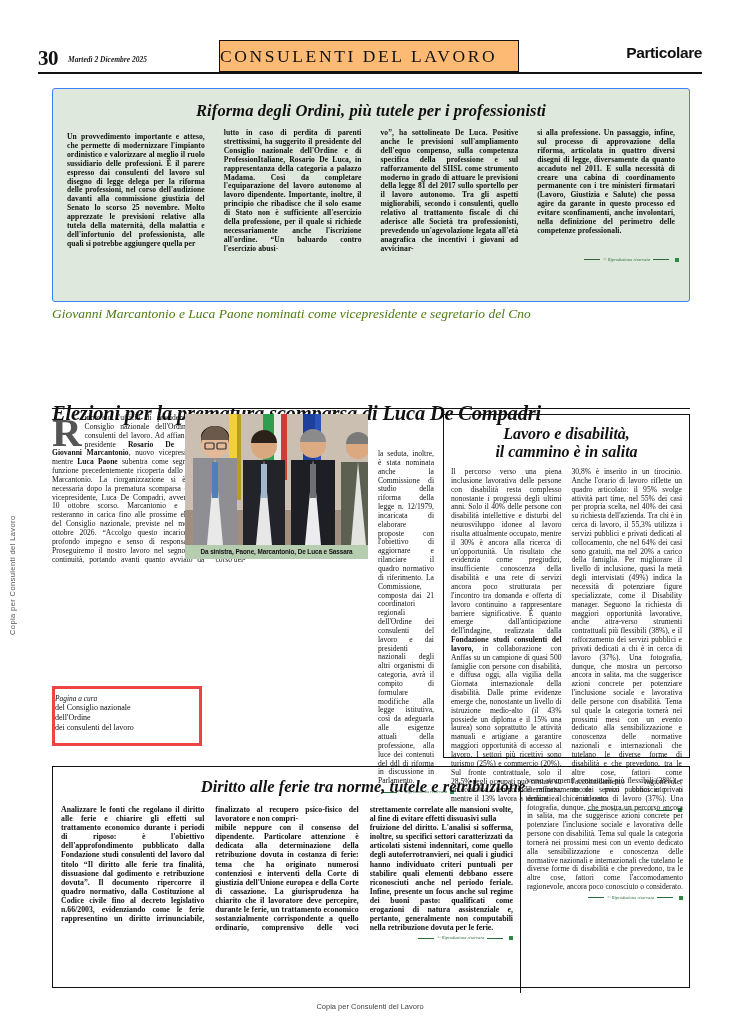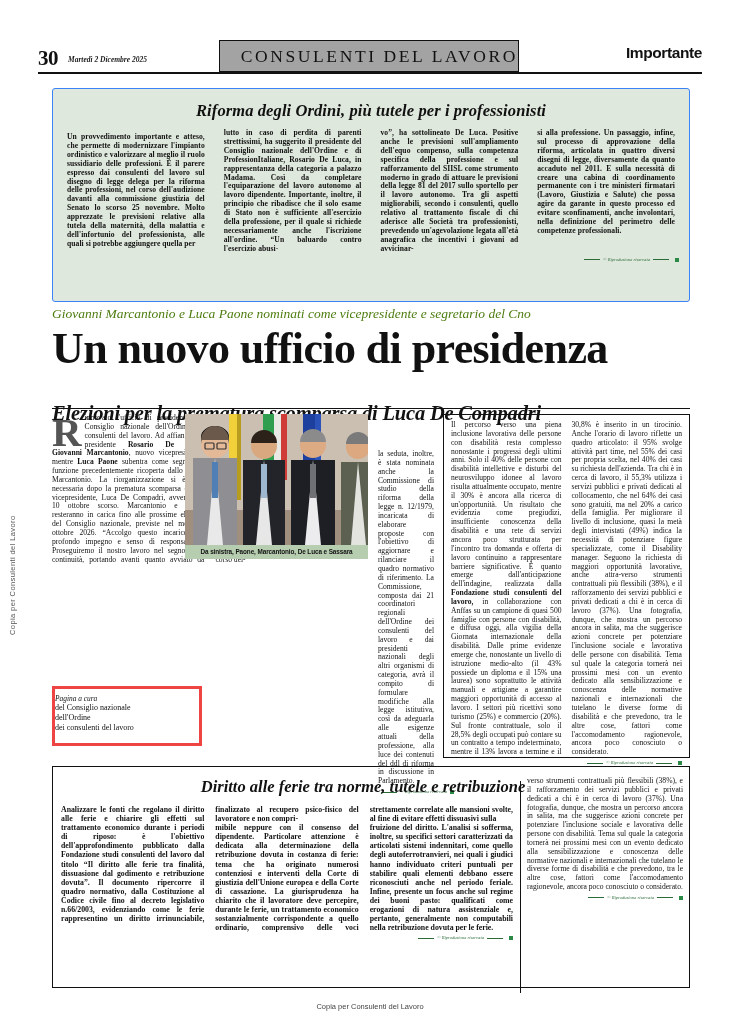--- a/index.html
+++ b/index.html
@@ -34,22 +34,22 @@
     font-family:"Liberation Serif", serif; font-weight:bold;
     font-size:21px; letter-spacing:-.5px;
   }
   .mh-date {
     position:absolute; left:30px; top:15px;
     font-size:7.5px; font-style:italic; font-weight:bold; color:#222;
     font-family:"Liberation Serif", serif;
   }
   .mh-section {
     position:absolute; left:181px; top:0px; width:300px; height:32px;
-    border:1.3px solid #111; background:#a3a3a3;
-    text-align:right; line-height:30px;
+    border:1.3px solid #111; background:#fdba74;
+    text-align:left; line-height:30px;
     font-size:17.5px; letter-spacing:2.6px;
     font-family:"Liberation Serif", serif;
   }
   .mh-logo {
     position:absolute; right:0; top:4px;
     font-family:"Liberation Sans", sans-serif;
     font-weight:bold; font-size:15.5px; letter-spacing:-.4px;
   }
 
   
@@ -179,39 +179,38 @@
 <body>
 
 <div class="page">
 
   <div class="side-mark">Copia per Consulenti del Lavoro</div>
 
   <div class="masthead">
     <div class="mh-pageno">30</div>
     <div class="mh-date">Martedì 2 Dicembre 2025</div>
     <div class="mh-section">CONSULENTI DEL LAVORO</div>
-    <div class="mh-logo">Importante</div>
+    <div class="mh-logo">Particolare</div>
     <div class="mh-rule"></div>
   </div>
 
   <div class="greenbox">
     <div class="gb-title">Riforma degli Ordini, più tutele per i professionisti</div>
     <div class="gb-cols">
       <p>Un provvedimento importante e atteso, che permette di modernizzare l'impianto ordinistico e valorizzare al meglio il ruolo sussidiario delle professioni. È il parere espresso dai consulenti del lavoro sul disegno di legge delega per la riforma delle professioni, nel corso dell'audizione davanti alla commissione giustizia del Senato lo scorso 25 novembre. Molto apprezzate le previsioni relative alla tutela della maternità, della malattia e dell'infortunio del professionista, alle quali si potrebbe aggiungere quella per</p>
       <p>lutto in caso di perdita di parenti strettissimi, ha suggerito il presidente del Consiglio nazionale dell'Ordine e di ProfessionItaliane, Rosario De Luca, in rappresentanza della categoria a palazzo Madama. Così da completare l'equiparazione del lavoro autonomo al lavoro dipendente. Importante, inoltre, il principio che ribadisce che il solo esame di Stato non è sufficiente all'esercizio della professione, per il quale si richiede necessariamente anche l'iscrizione all'ordine. “Un baluardo contro l'esercizio abusi-</p>
       <p>vo”, ha sottolineato De Luca. Positive anche le previsioni sull'ampliamento dell'equo compenso, sulla competenza specifica della professione e sul rafforzamento del SIISL come strumento moderno in grado di attuare le previsioni della legge 81 del 2017 sullo sportello per il lavoro autonomo. Tra gli aspetti migliorabili, secondo i consulenti, quello relativo al trattamento fiscale di chi aderisce alle Società tra professionisti, prevedendo un'agevolazione legata all'età anagrafica che incentivi i giovani ad avvicinar-</p>
       <p>si alla professione. Un passaggio, infine, sul processo di approvazione della riforma, articolata in quattro diversi disegni di legge, diversamente da quanto accaduto nel 2011. E sulla necessità di creare una cabina di coordinamento permanente con i tre ministeri firmatari (Lavoro, Giustizia e Salute) che possa agire da garante in questo processo ed evitare sconfinamenti, anche involontari, nella definizione del perimetro delle competenze professionali.</p>
     </div>
     <div class="repro">
       <span class="dash"></span><span>© Riproduzione riservata</span><span class="dash"></span><span class="sq"></span>
     </div>
   </div>
 
   <div class="kicker">Giovanni Marcantonio e Luca Paone nominati come vicepresidente e segretario del Cno</div>
-  <div class="headline">Un nuovo ufficio di presidenza</div>
   <div class="subhead">Elezioni per la prematura scomparsa di Luca De Compadri</div>
   <div class="hl-rule"></div>
 
   <div class="article">
     <div class="art-cols">
       <p>
         <span class="dropcap">R</span><span>innovato l'ufficio di presidenza del Consiglio nazionale dell'Ordine dei consulenti del lavoro. Ad affiancare il presidente </span><b>Rosario De Luca, Giovanni Marcantonio</b><span>, nuovo vicepresidente, mentre </span><b>Luca Paone</b><span> subentra come segretario: funzione precedentemente ricoperta dallo stesso Marcantonio. La riorganizzazione si è resa necessaria dopo la prematura scomparsa dell'ex vicepresidente, Luca De Compadri, avvenuta il 10 ottobre scorso. Marcantonio e Paone resteranno in carica fino alle prossime elezioni del Consiglio nazionale, previste nel mese di ottobre 2026. “Accolgo questo incarico con profondo impegno e senso di responsabilità. Proseguiremo il nostro lavoro nel segno della continuità, portando avanti quanto avviato da </span><b>Luca De Compadri</b><span>”, ha così commentato Giovanni Marcantonio a margine dell'elezione, avvenuta lo scorso 26 novembre. “Il nostro</span>
       </p>
       <p>obiettivo – ha continuato – sarà rafforzare ulteriormente il ruolo dell'Ordine, sostenere la crescita della professione e accompagnare i consulenti del lavoro in una fase di profondi cambiamenti per il mondo del lavoro e per il Paese”. “Lavoreremo per valorizzare i principi e l'etica che guidano la nostra professione, con grande attenzione alle esigenze della categoria”, ha dichiarato il segretario Paone. “Ci attendono sfide importanti, a partire dal progetto di riforma della legge istitutiva. Sarà un percorso storico, che intendiamo portare avanti coinvolgendo pienamente tutti i colleghi”, ha aggiunto. Nel corso del-</p>
     </div>
@@ -277,20 +276,24 @@
   </div>
 
   <div class="midcol">
     <p>la seduta, inoltre, è stata nominata anche la Commissione di studio della riforma della legge n. 12/1979, incaricata di elaborare proposte con l'obiettivo di aggiornare e rilanciare il quadro normativo di riferimento. La Commissione, composta dai 21 coordinatori regionali dell'Ordine dei consulenti del lavoro e dai presidenti nazionali degli altri organismi di categoria, avrà il compito di formulare modifiche alla legge istitutiva, così da adeguarla alle esigenze attuali della professione, alla luce dei contenuti del ddl di riforma in discussione in Parlamento.</p>
     <div class="repro">
       <span class="dash"></span><span>© Riproduzione riservata</span><span class="sq"></span>
     </div>
   </div>
 
   <div class="rbox">
+    <div class="rbox-title">
+      <span>Lavoro e disabilità,</span><br>
+      <span>il cammino è in salita</span>
+    </div>
     <div style="column-count:2; column-gap:10px;">
       <p><span>Il percorso verso una piena inclusione lavorativa delle persone con disabilità resta complesso nonostante i progressi degli ultimi anni. Solo il 40% delle persone con disabilità intellettive e disturbi del neurosviluppo idonee al lavoro risulta attualmente occupato, mentre il 30% è ancora alla ricerca di un'opportunità. Un risultato che evidenzia come pregiudizi, insufficiente conoscenza della disabilità e una rete di servizi ancora poco strutturata per l'incontro tra domanda e offerta di lavoro continuino a rappresentare barriere significative. È quanto emerge dall'anticipazione dell'indagine, realizzata dalla </span><b>Fondazione studi consulenti del lavoro,</b><span> in collaborazione con Anffas su un campione di quasi 500 famiglie con persone con disabilità, e diffusa oggi, alla vigilia della Giornata internazionale della disabilità. Dalle prime evidenze emerge che, nonostante un livello di istruzione medio-alto (il 43% possiede un diploma e il 15% una laurea) sono soprattutto le attività manuali e artigiane a garantire maggiori opportunità di accesso al lavoro. I settori più ricettivi sono turismo (25%) e commercio (20%). Sul fronte contrattuale, solo il 28,5% degli occupati può contare su un contratto a tempo indeterminato, mentre il 13% lavora a termine e il 30,8% è inserito in un tirocinio. Anche l'orario di lavoro riflette un quadro articolato: il 95% svolge attività part time, nel 55% dei casi per propria scelta, nel 40% dei casi su richiesta dell'azienda. Tra chi è in cerca di lavoro, il 55,3% utilizza i servizi pubblici e privati dedicati al collocamento, che nel 64% dei casi sono gratuiti, ma nel 20% a carico della famiglia. Per migliorare il livello di inclusione, quasi la metà degli intervistati (49%) indica la necessità di potenziare figure specializzate, come il Disability manager. Seguono la richiesta di maggiori opportunità lavorative, anche attra-</span><span>verso strumenti contrattuali più flessibili (38%), e il rafforzamento dei servizi pubblici e privati dedicati a chi è in cerca di lavoro (37%). Una fotografia, dunque, che mostra un percorso ancora in salita, ma che suggerisce azioni concrete per potenziare l'inclusione sociale e lavorativa delle persone con disabilità. Tema sul quale la categoria tornerà nei prossimi mesi con un evento dedicato alla sensibilizzazione e conoscenza delle normative nazionali e internazionali che tutelano le diverse forme di disabilità e che prevedono, tra le altre cose, fattori come l'accomodamento ragionevole, ancora poco conosciuto o considerato.</span></p>
       <div class="repro">
         <span class="dash"></span><span>© Riproduzione riservata</span><span class="dash"></span><span class="sq"></span>
       </div>
     </div>
   </div>
 
   <div class="bottombox">
     <div class="bb-title">Diritto alle ferie tra norme, tutele e retribuzione</div>

